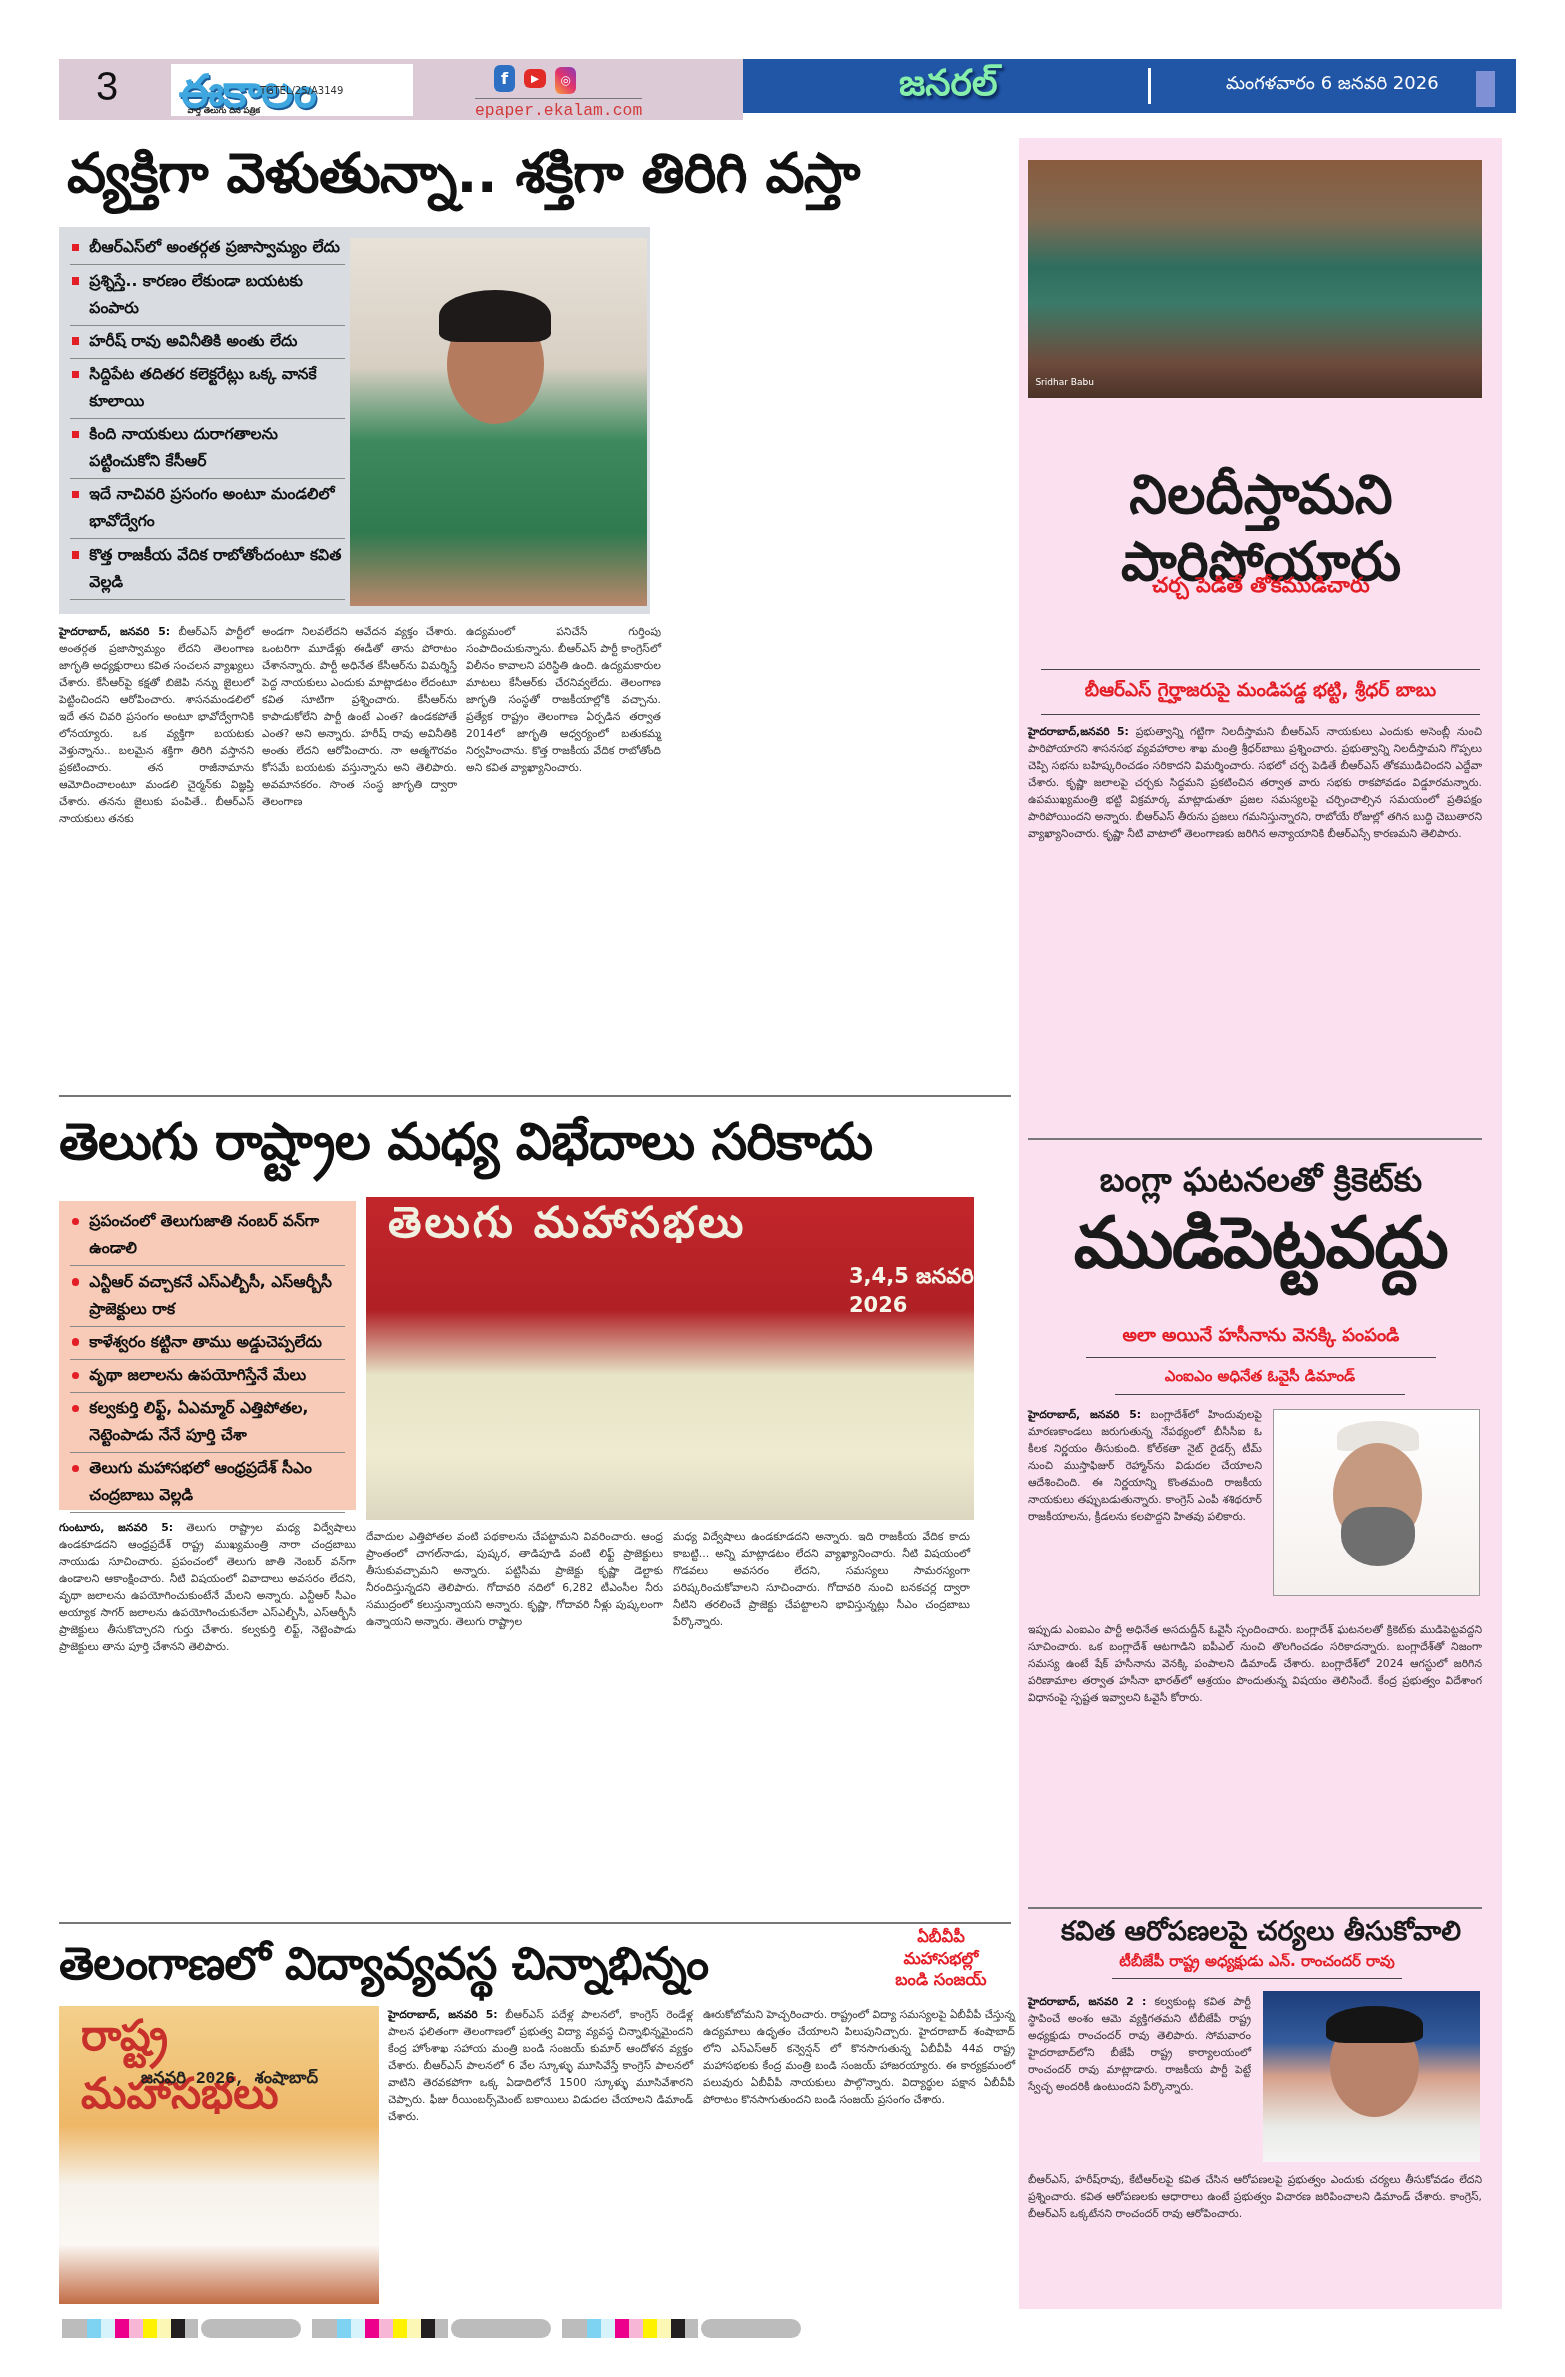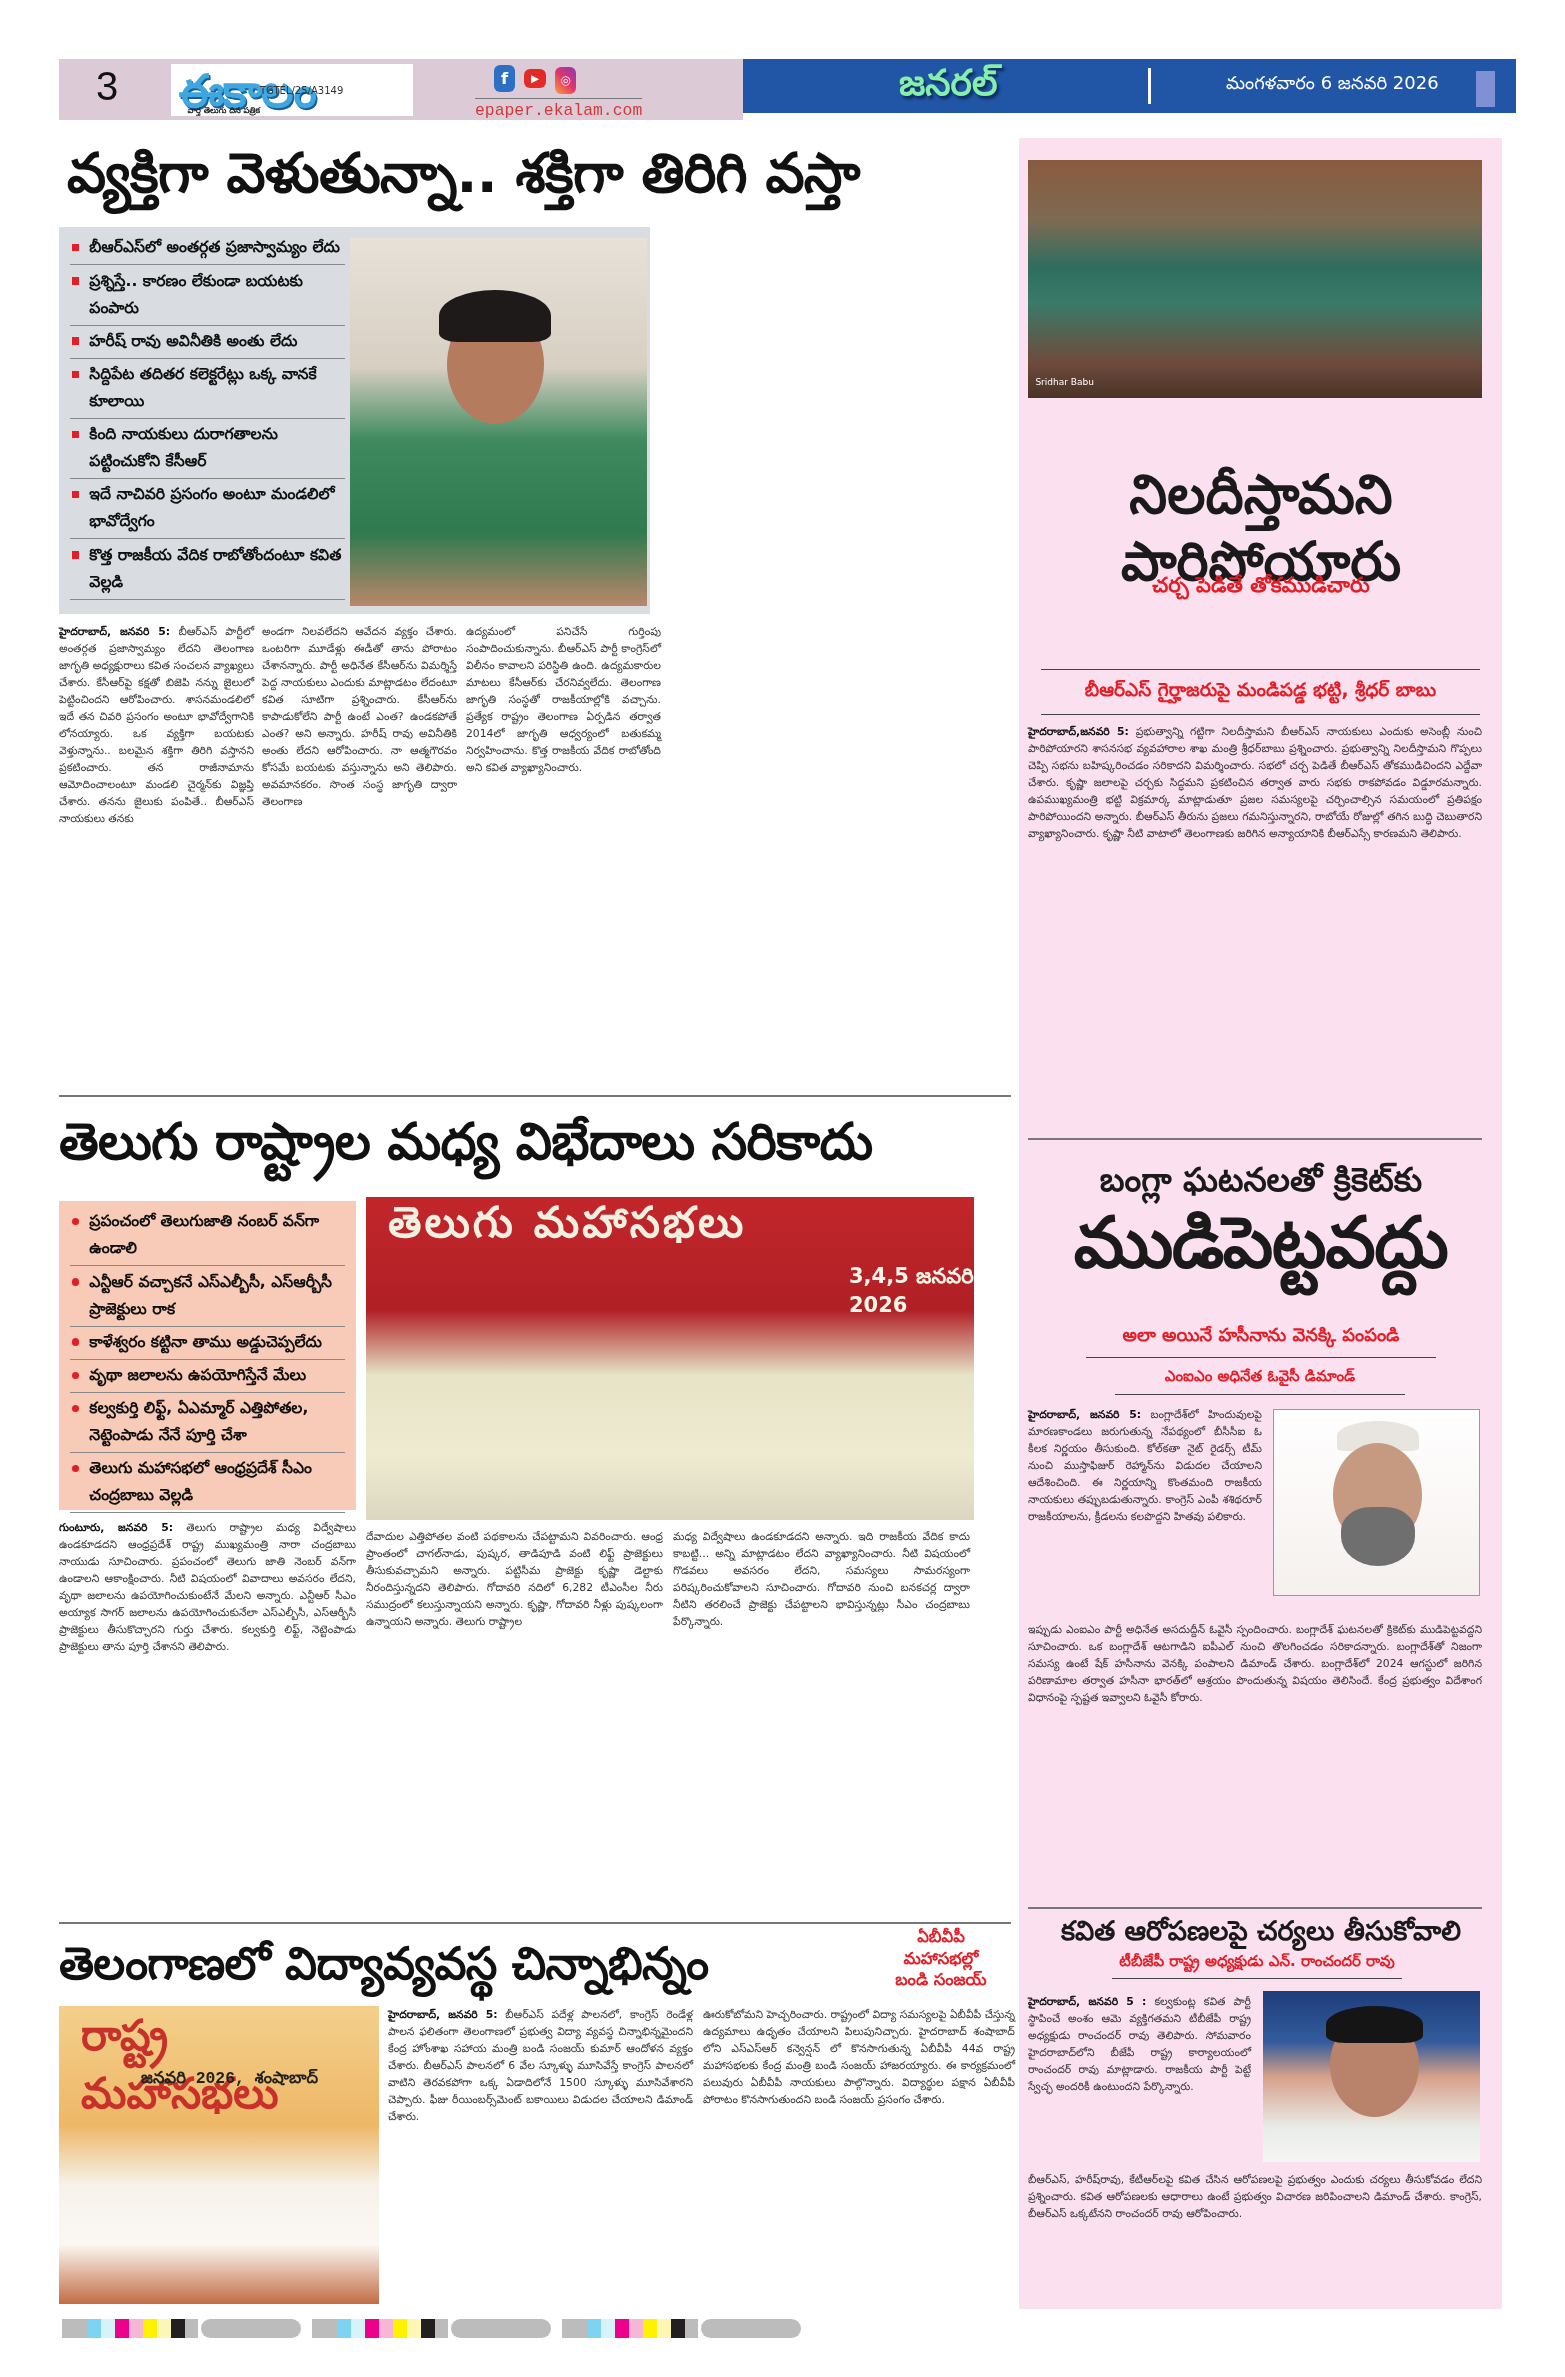--- a/index.html
+++ b/index.html
@@ -183,21 +183,21 @@
 <div class="abs photo photo5">
   <div class="face" style="left:63px;top:11px;width:82px;height:30px;background:#e8e4e0;border-radius:50% 50% 10% 10%;"></div>
   <div class="face" style="left:59px;top:33px;width:89px;height:104px;background:#c59a80;"></div>
   <div class="face" style="left:67px;top:97px;width:74px;height:59px;background:#6f6f6f;border-radius:40% 40% 50% 50%;"></div>
 </div>
 <div class="abs col-text story5-b">ఇప్పుడు ఎంఐఎం పార్టీ అధినేత అసదుద్దీన్ ఓవైసీ స్పందించారు. బంగ్లాదేశ్ ఘటనలతో క్రికెట్‌కు ముడిపెట్టవద్దని సూచించారు. ఒక బంగ్లాదేశ్ ఆటగాడిని ఐపీఎల్ నుంచి తొలగించడం సరికాదన్నారు. బంగ్లాదేశ్‌తో నిజంగా సమస్య ఉంటే షేక్ హసీనాను వెనక్కి పంపాలని డిమాండ్ చేశారు. బంగ్లాదేశ్‌లో 2024 ఆగస్టులో జరిగిన పరిణామాల తర్వాత హసీనా భారత్‌లో ఆశ్రయం పొందుతున్న విషయం తెలిసిందే. కేంద్ర ప్రభుత్వం విదేశాంగ విధానంపై స్పష్టత ఇవ్వాలని ఓవైసీ కోరారు.</div>
 <div class="abs hr" style="left:1028px;top:1907px;width:454px;"></div>
 
 <div class="abs headline6">కవిత ఆరోపణలపై చర్యలు తీసుకోవాలి</div>
 <div class="abs sub6">టీబీజేపీ రాష్ట్ర అధ్యక్షుడు ఎన్. రాంచందర్ రావు</div>
-<div class="abs col-text story6-a"><b>హైదరాబాద్, జనవరి 5 :</b> <span>కల్వకుంట్ల కవిత పార్టీ స్థాపించే అంశం ఆమె వ్యక్తిగతమని టీబీజేపీ రాష్ట్ర అధ్యక్షుడు రాంచందర్ రావు తెలిపారు. సోమవారం హైదరాబాద్‌లోని బీజేపీ రాష్ట్ర కార్యాలయంలో రాంచందర్ రావు మాట్లాడారు. రాజకీయ పార్టీ పెట్టే స్వేచ్ఛ అందరికీ ఉంటుందని పేర్కొన్నారు.</span></div>
+<div class="abs col-text story6-a"><b>హైదరాబాద్, జనవరి 2 :</b> <span>కల్వకుంట్ల కవిత పార్టీ స్థాపించే అంశం ఆమె వ్యక్తిగతమని టీబీజేపీ రాష్ట్ర అధ్యక్షుడు రాంచందర్ రావు తెలిపారు. సోమవారం హైదరాబాద్‌లోని బీజేపీ రాష్ట్ర కార్యాలయంలో రాంచందర్ రావు మాట్లాడారు. రాజకీయ పార్టీ పెట్టే స్వేచ్ఛ అందరికీ ఉంటుందని పేర్కొన్నారు.</span></div>
 <div class="abs photo photo6">
   <div class="face" style="left:67px;top:22px;width:89px;height:104px;background:#b9826a;"></div>
   <div class="face" style="left:63px;top:15px;width:97px;height:37px;background:#151515;border-radius:50% 50% 20% 20%;"></div>
 </div>
 <div class="abs col-text story6-b">బీఆర్ఎస్, హరీష్‌రావు, కేటీఆర్‌లపై కవిత చేసిన ఆరోపణలపై ప్రభుత్వం ఎందుకు చర్యలు తీసుకోవడం లేదని ప్రశ్నించారు. కవిత ఆరోపణలకు ఆధారాలు ఉంటే ప్రభుత్వం విచారణ జరిపించాలని డిమాండ్ చేశారు. కాంగ్రెస్, బీఆర్ఎస్ ఒక్కటేనని రాంచందర్ రావు ఆరోపించారు.</div>
 
 <div class="abs cbars" id="cbars"><span style="display: inline-block; margin-right: 10.4px;"><span class="cb" style="background: rgb(188, 188, 188); width: 25px;"></span><span class="cb" style="background: rgb(127, 211, 242); width: 14px;"></span><span class="cb" style="background: rgb(214, 242, 251); width: 14px;"></span><span class="cb" style="background: rgb(236, 0, 140); width: 14px;"></span><span class="cb" style="background: rgb(248, 182, 214); width: 14px;"></span><span class="cb" style="background: rgb(255, 242, 0); width: 14px;"></span><span class="cb" style="background: rgb(253, 247, 182); width: 14px;"></span><span class="cb" style="background: rgb(35, 31, 32); width: 14px;"></span><span class="cb" style="background: rgb(188, 188, 188); width: 13.4px;"></span><span class="cb" style="background: rgb(188, 188, 188); width: 100px; margin-left: 3px; border-radius: 9.7px;"></span></span><span style="display: inline-block; margin-right: 10.4px;"><span class="cb" style="background: rgb(188, 188, 188); width: 25px;"></span><span class="cb" style="background: rgb(127, 211, 242); width: 14px;"></span><span class="cb" style="background: rgb(214, 242, 251); width: 14px;"></span><span class="cb" style="background: rgb(236, 0, 140); width: 14px;"></span><span class="cb" style="background: rgb(248, 182, 214); width: 14px;"></span><span class="cb" style="background: rgb(255, 242, 0); width: 14px;"></span><span class="cb" style="background: rgb(253, 247, 182); width: 14px;"></span><span class="cb" style="background: rgb(35, 31, 32); width: 14px;"></span><span class="cb" style="background: rgb(188, 188, 188); width: 13.4px;"></span><span class="cb" style="background: rgb(188, 188, 188); width: 100px; margin-left: 3px; border-radius: 9.7px;"></span></span><span style="display: inline-block; margin-right: 10.4px;"><span class="cb" style="background: rgb(188, 188, 188); width: 25px;"></span><span class="cb" style="background: rgb(127, 211, 242); width: 14px;"></span><span class="cb" style="background: rgb(214, 242, 251); width: 14px;"></span><span class="cb" style="background: rgb(236, 0, 140); width: 14px;"></span><span class="cb" style="background: rgb(248, 182, 214); width: 14px;"></span><span class="cb" style="background: rgb(255, 242, 0); width: 14px;"></span><span class="cb" style="background: rgb(253, 247, 182); width: 14px;"></span><span class="cb" style="background: rgb(35, 31, 32); width: 14px;"></span><span class="cb" style="background: rgb(188, 188, 188); width: 13.4px;"></span><span class="cb" style="background: rgb(188, 188, 188); width: 100px; margin-left: 3px; border-radius: 9.7px;"></span></span></div>
 
 
 </body></html>

